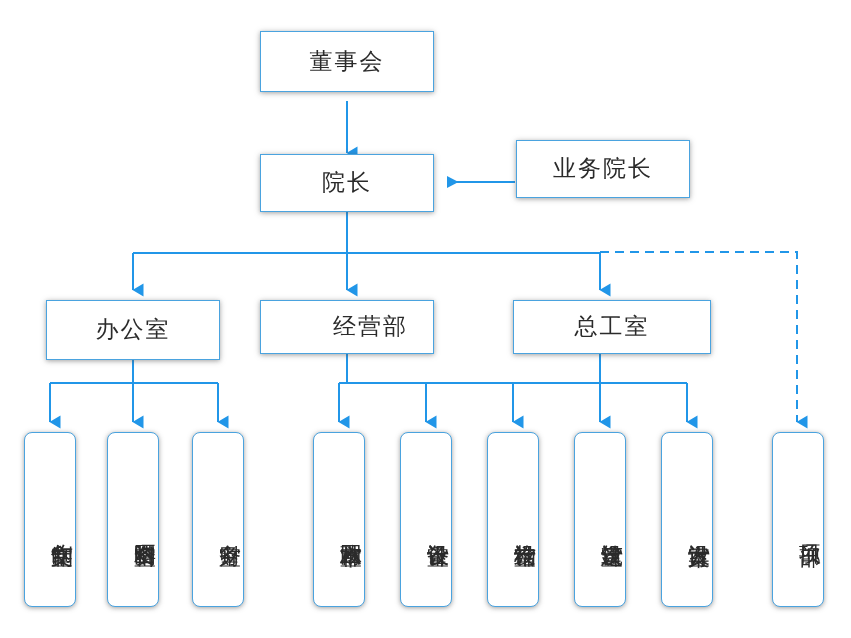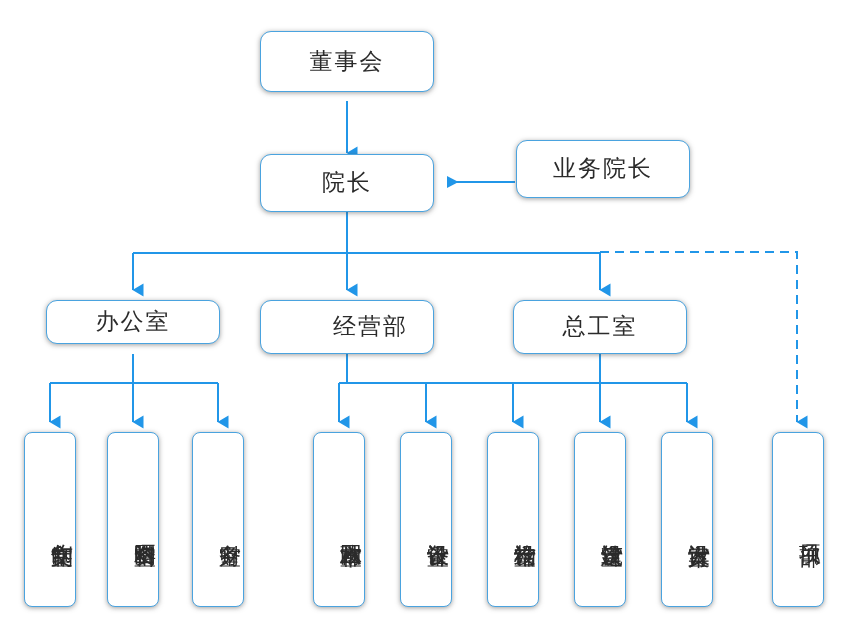--- a/index.html
+++ b/index.html
@@ -24,21 +24,21 @@
     top: 0;
     width: 851px;
     height: 638px;
     pointer-events: none;
   }
   .node {
     position: absolute;
     box-sizing: border-box;
     background: #ffffff;
     border: 1px solid #4aa3df;
-    border-radius: 11px;
+    border-radius: 0;
     box-shadow: 0 1px 5px rgba(80,80,80,0.55);
     display: flex;
     align-items: center;
     justify-content: center;
     color: #2b2b2b;
     z-index: 2;
   }
   .node.horiz {
     font-size: 23px;
     letter-spacing: 2px;
@@ -116,29 +116,29 @@
   </div>
 
   <div class="node horiz" style="left:260px; top:154px; width:174px; height:58px;align-items:center;">
     <span>院长</span>
   </div>
 
   <div class="node horiz" style="left:516px; top:140px; width:174px; height:58px;">
     <span>业务院长</span>
   </div>
 
-  <div class="node horiz" style="left:46px; top:300px; width:174px; height:44px;">
+  <div class="node horiz" style="left:46px; top:300px; width:174px; height:60px;">
     <span>办公室</span>
   </div>
 
   <div class="node horiz" style="left:260px; top:300px; width:174px; height:54px;padding-left:47px;">
     <span>经营部</span>
   </div>
 
-  <div class="node horiz" style="left:513px; top:300px; width:174px; height:54px;align-items:center;">
+  <div class="node horiz" style="left:513px; top:300px; width:198px; height:54px;align-items:center;">
     <span>总工室</span>
   </div>
 
   <div class="node vert" style="left:24px; top:432px; width:52px; height:175px;">
     <span class="vlabel">文印制作室</span>
   </div>
 
   <div class="node vert" style="left:107px; top:432px; width:52px; height:175px;">
     <span class="vlabel">晒图资料室</span>
   </div>

